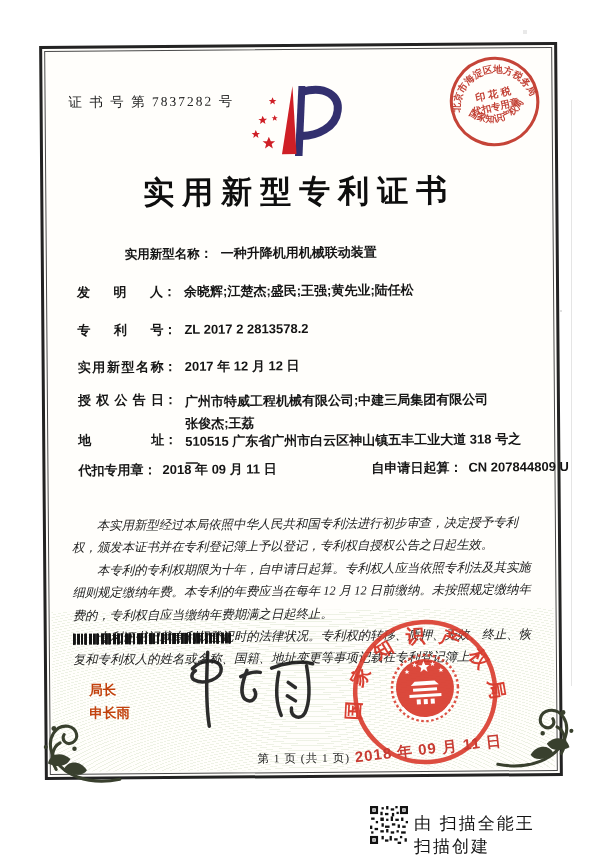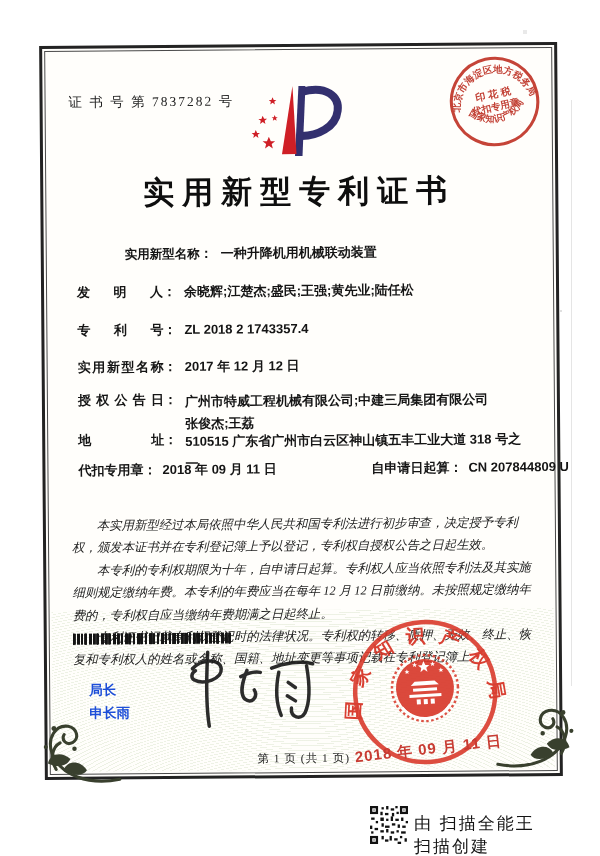--- a/index.html
+++ b/index.html
@@ -52,21 +52,21 @@
 
   
   .barcode{position:absolute;left:26px;top:585px;width:160px;height:11px;
     background:
       repeating-linear-gradient(90deg,#141414 0 2px,transparent 2px 4px),
       repeating-linear-gradient(90deg,#141414 0 1px,transparent 1px 6px),
       repeating-linear-gradient(90deg,rgba(20,20,20,.9) 0 3px,transparent 3px 11px);}
 
   
   .director{position:absolute;left:42px;top:630px;line-height:23px;
-    font-family:"Liberation Sans","DejaVu Sans",sans-serif;font-size:13.5px;font-weight:700;color:#1d4ed8;}
+    font-family:"Liberation Sans","DejaVu Sans",sans-serif;font-size:13.5px;font-weight:700;color:#c2410c;}
   .signature{position:absolute;left:132px;top:598px;}
 
   
   .gov-seal{position:absolute;left:290px;top:558px;transform:rotate(-3deg);opacity:.96;}
 
   .page-footer{position:absolute;left:0;right:0;top:704px;text-align:center;
     font-size:11.5px;color:#222;letter-spacing:1px;}
 
   .flourish{position:absolute;}
   .flourish.bl{left:-8px;top:656px;}
@@ -130,21 +130,21 @@
 
   <div class="frow" style="top:197px;">
     <span class="flabel auto" style="font-size:12.5px;">实用新型名称</span><span class="fcolon">：</span><span class="fvalue">一种升降机用机械联动装置</span>
   </div>
 
   <div class="frow" style="top:235px;">
     <span class="flabel">发明人</span><span class="fcolon">：</span><span class="fvalue">余晓辉;江楚杰;盛民;王强;黄先业;陆任松</span>
   </div>
 
   <div class="frow" style="top:273px;">
-    <span class="flabel">专利号</span><span class="fcolon">：</span><span class="fvalue">ZL 2018 2 1743357.4</span>
+    <span class="flabel">专利号</span><span class="fcolon">：</span><span class="fvalue">ZL 2017 2 2813578.2</span>
   </div>
 
   <div class="frow" style="top:310px;">
     <span class="flabel">实用新型名称</span><span class="fcolon">：</span><span class="fvalue">2017 年 12 月 12 日</span>
   </div>
 
   <div class="frow" style="top:343px;">
     <span class="flabel">授权公告日</span><span class="fcolon">：</span><span class="fvalue-block"><span>广州市特威工程机械有限公司;中建三局集团有限公司</span><br><span>张俊杰;王荔</span></span>
   </div>
 

